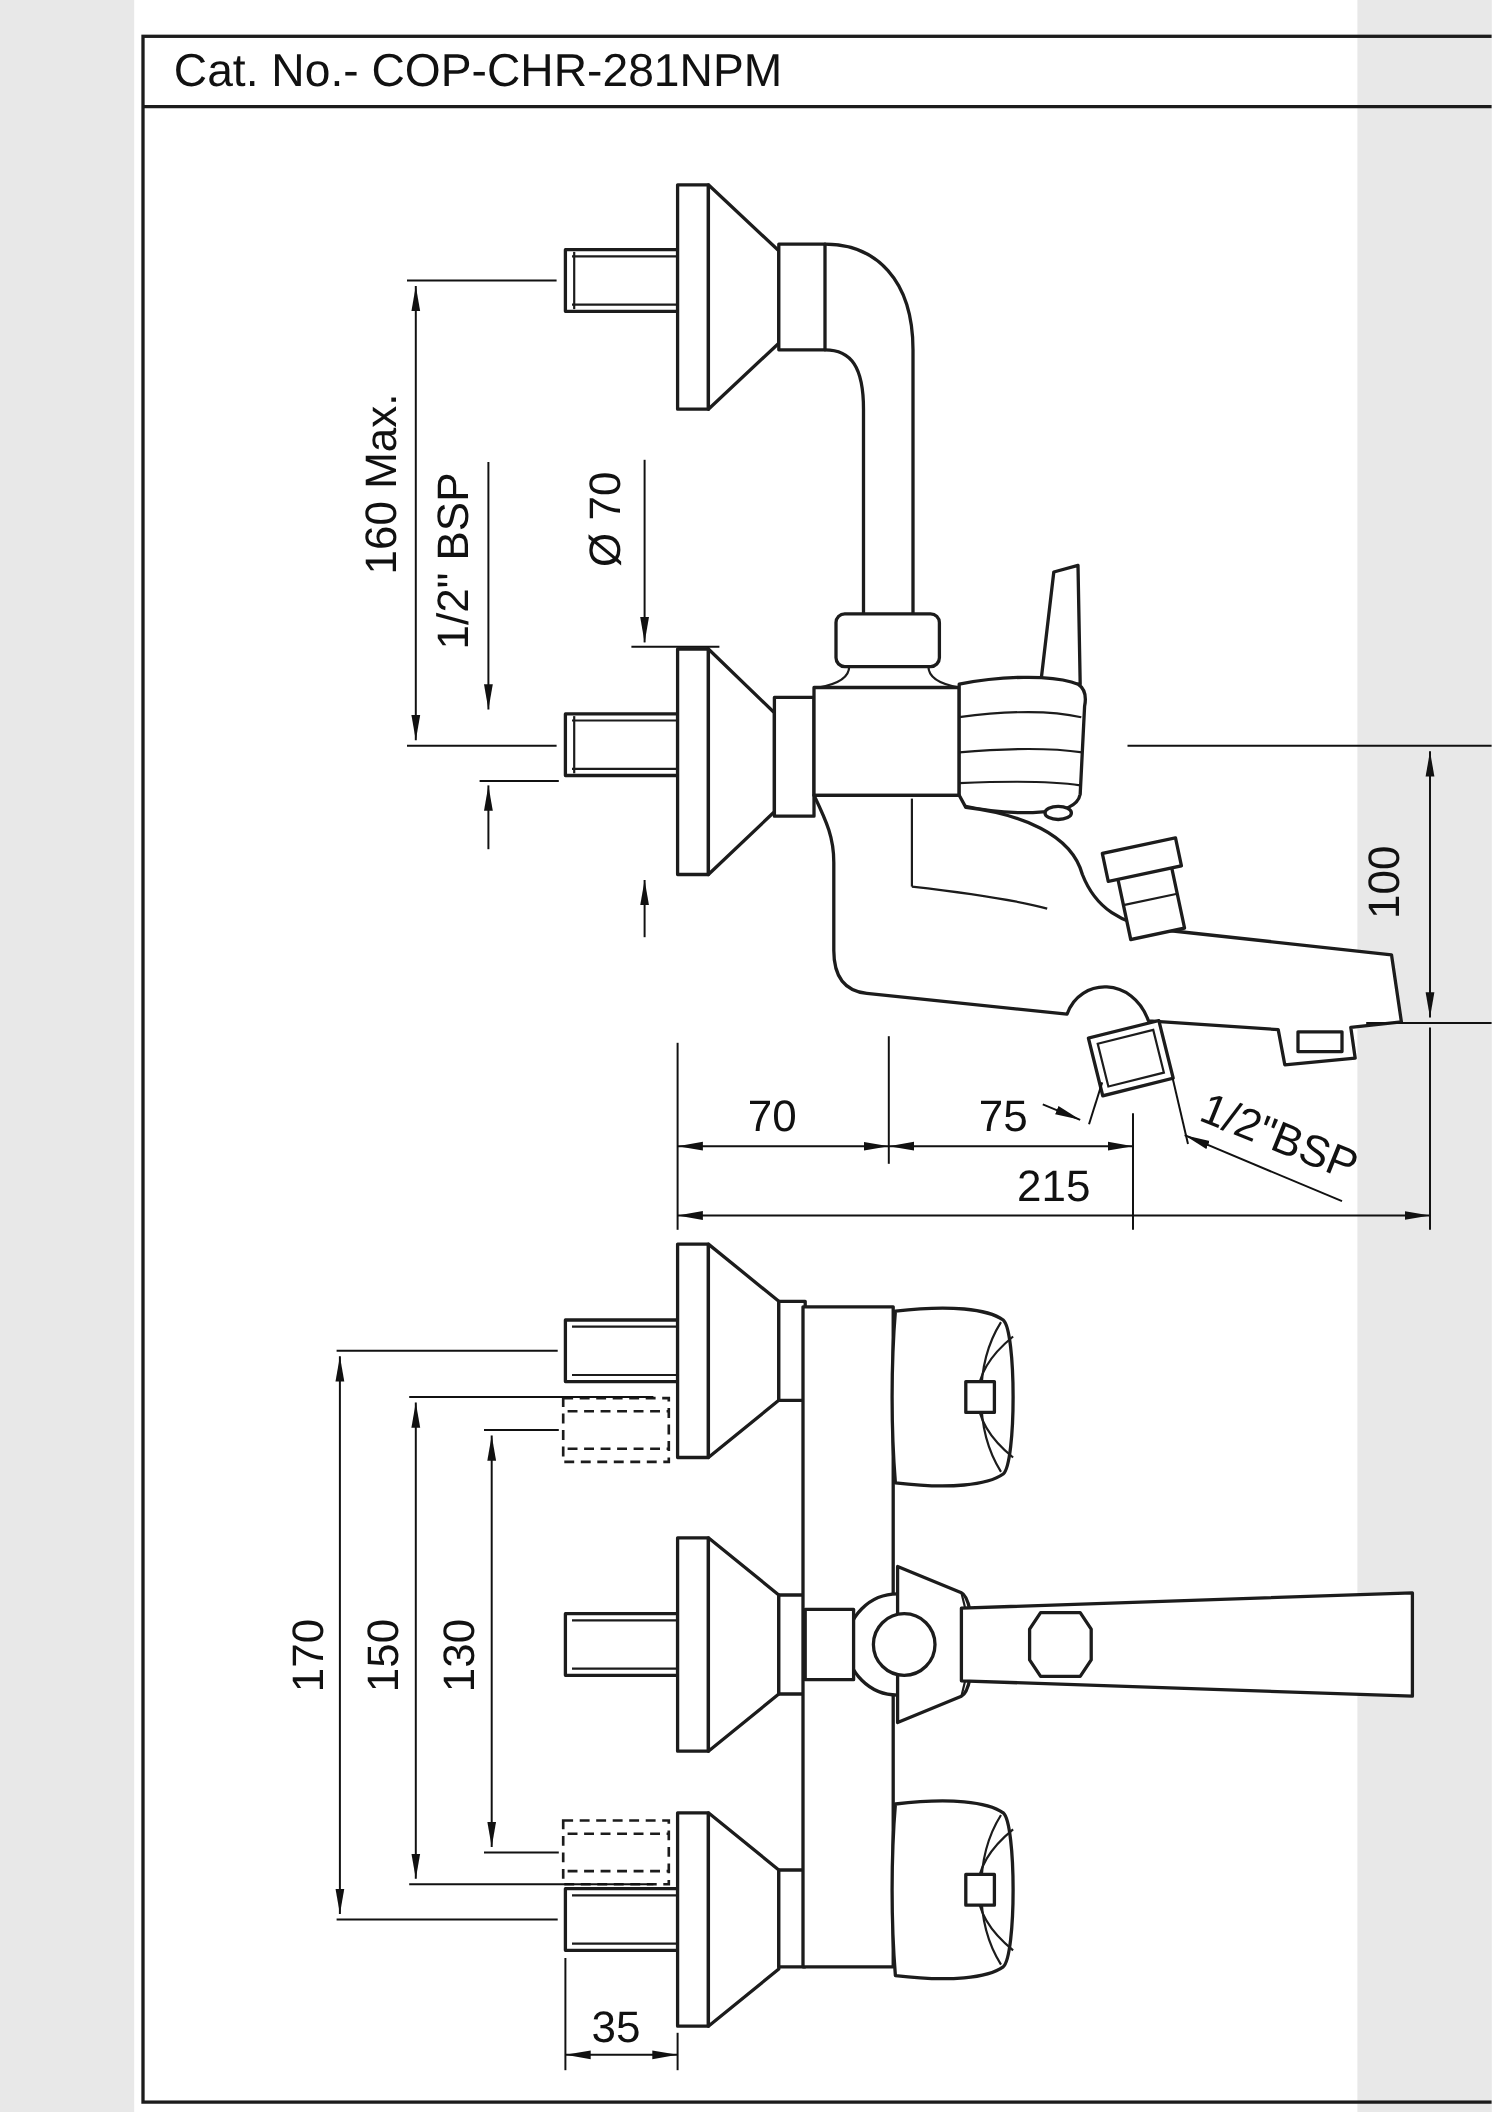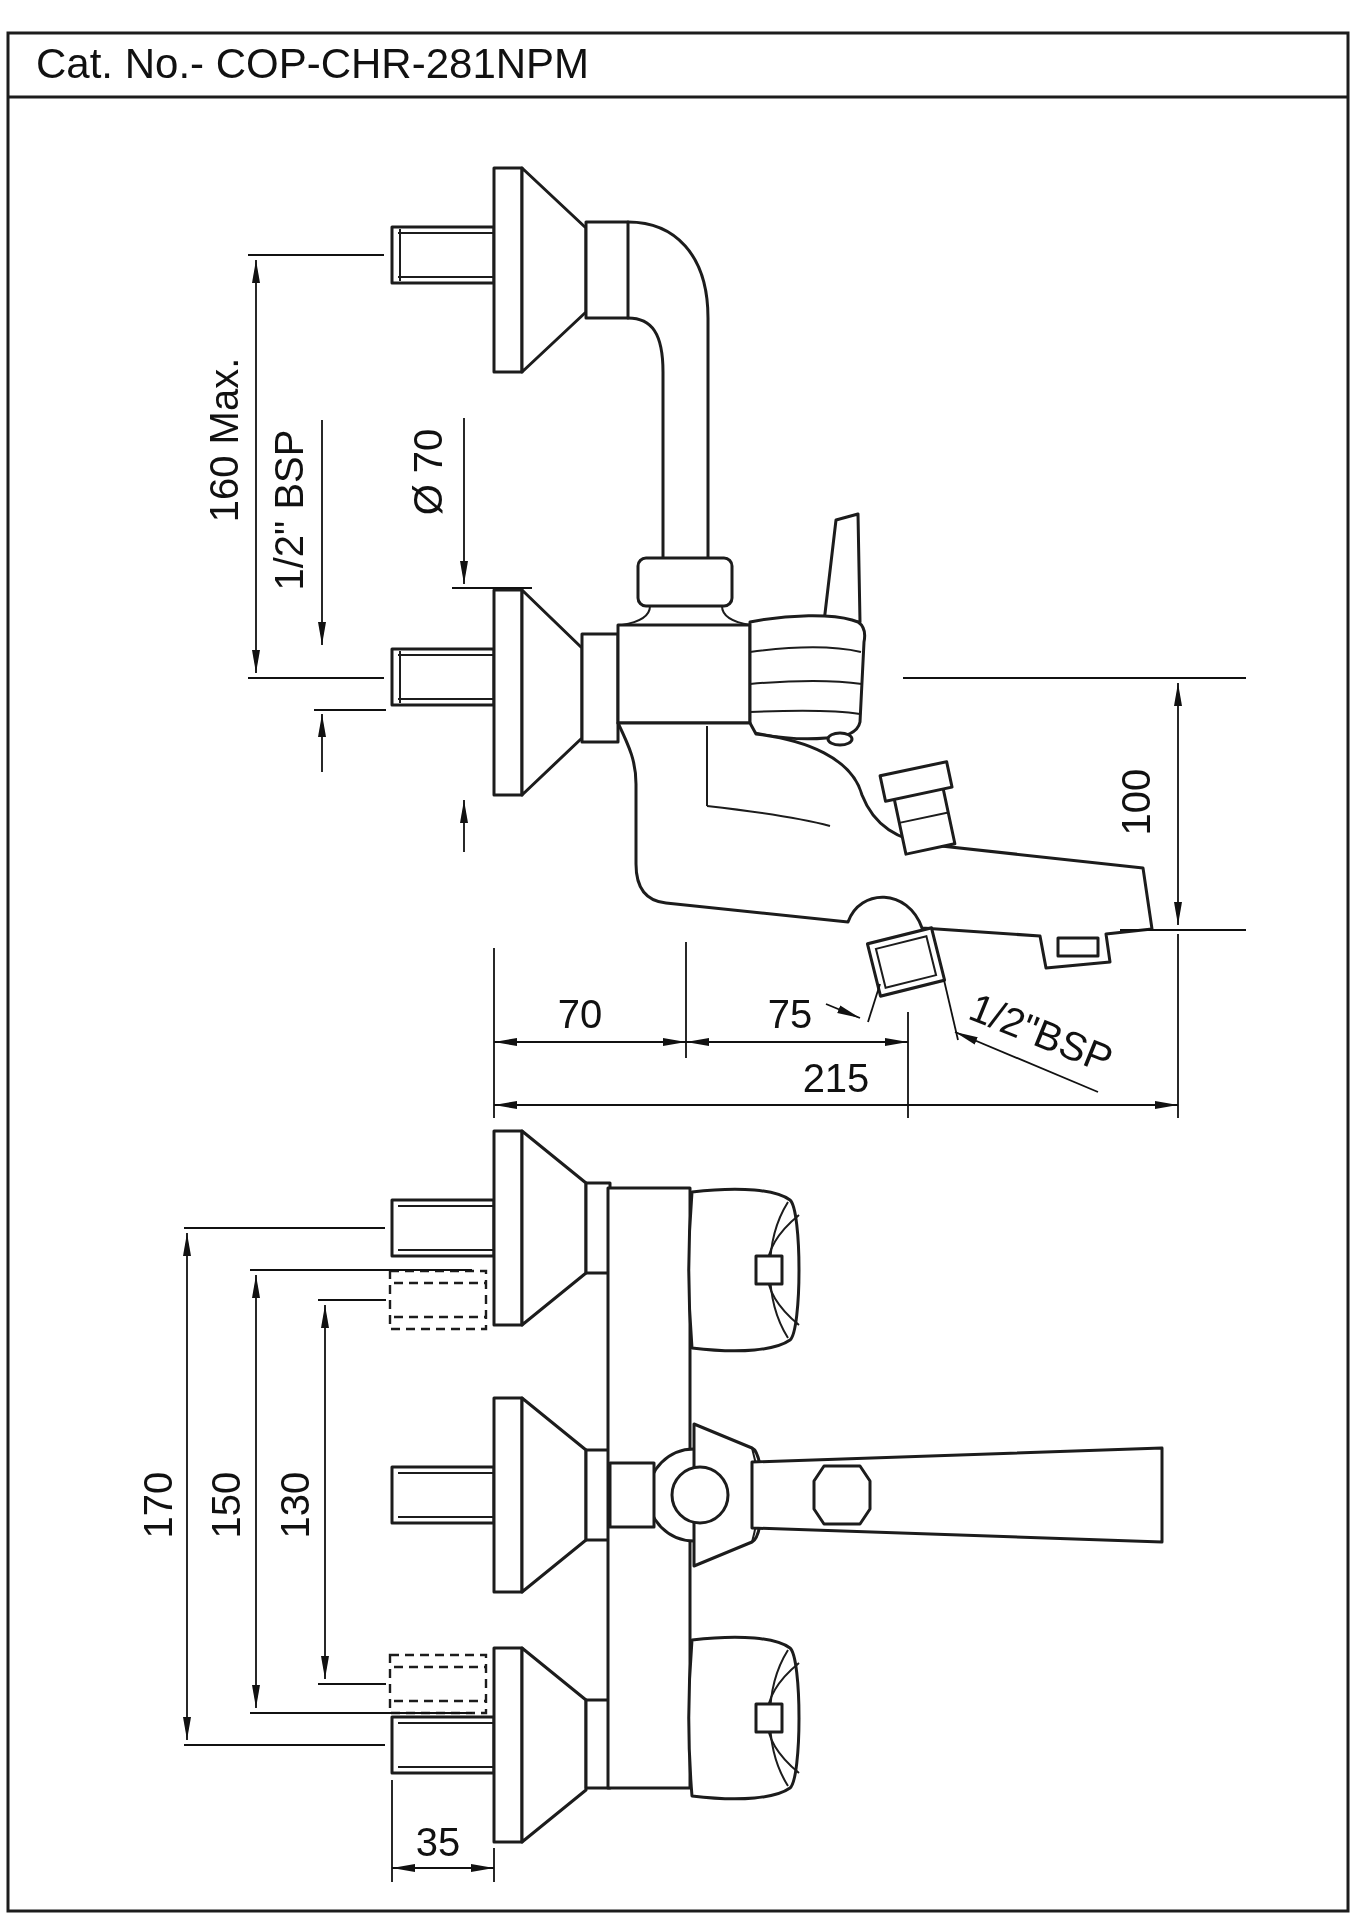--- a/index.html
+++ b/index.html
@@ -1,17 +1,17 @@
 <!DOCTYPE html>
 <html><head>
 <meta charset="utf-8">
 <style>
   html,body{margin:0;padding:0;background:#e8e8e8;}
   .sheet{
-    width:1356px;height:1920px;position:relative;background:#ffffff;
+    width:1112px;height:1920px;position:relative;background:#ffffff;
     margin:0 auto;font-family:"Liberation Sans",sans-serif;
   }
   svg{position:absolute;left:0;top:0;}
   .part{fill:#ffffff;stroke:#1c1c1c;stroke-width:3;stroke-linejoin:round;stroke-linecap:round;}
   .partline{fill:none;stroke:#1c1c1c;stroke-width:3;stroke-linejoin:round;stroke-linecap:round;}
   .thin{fill:none;stroke:#1c1c1c;stroke-width:2;}
   .hid{fill:none;stroke:#1c1c1c;stroke-width:2.4;stroke-dasharray:9 6;}
   .dim{fill:none;stroke:#111111;stroke-width:1.8;}
   .t{font-family:"Liberation Sans",sans-serif;font-size:40px;fill:#111111;}
   .tt{font-family:"Liberation Sans",sans-serif;font-size:42px;fill:#111111;}

